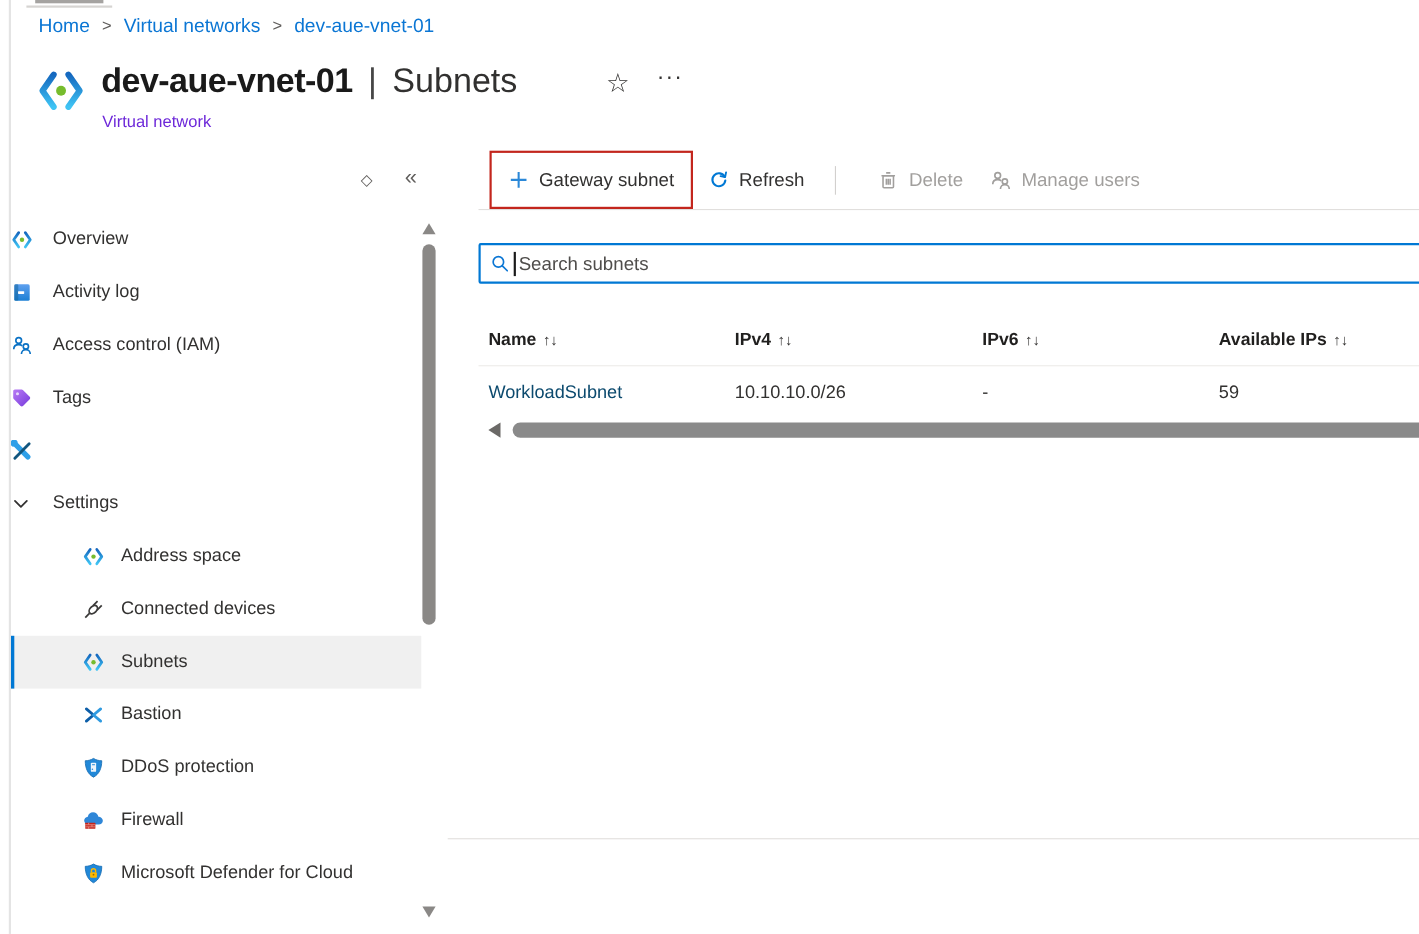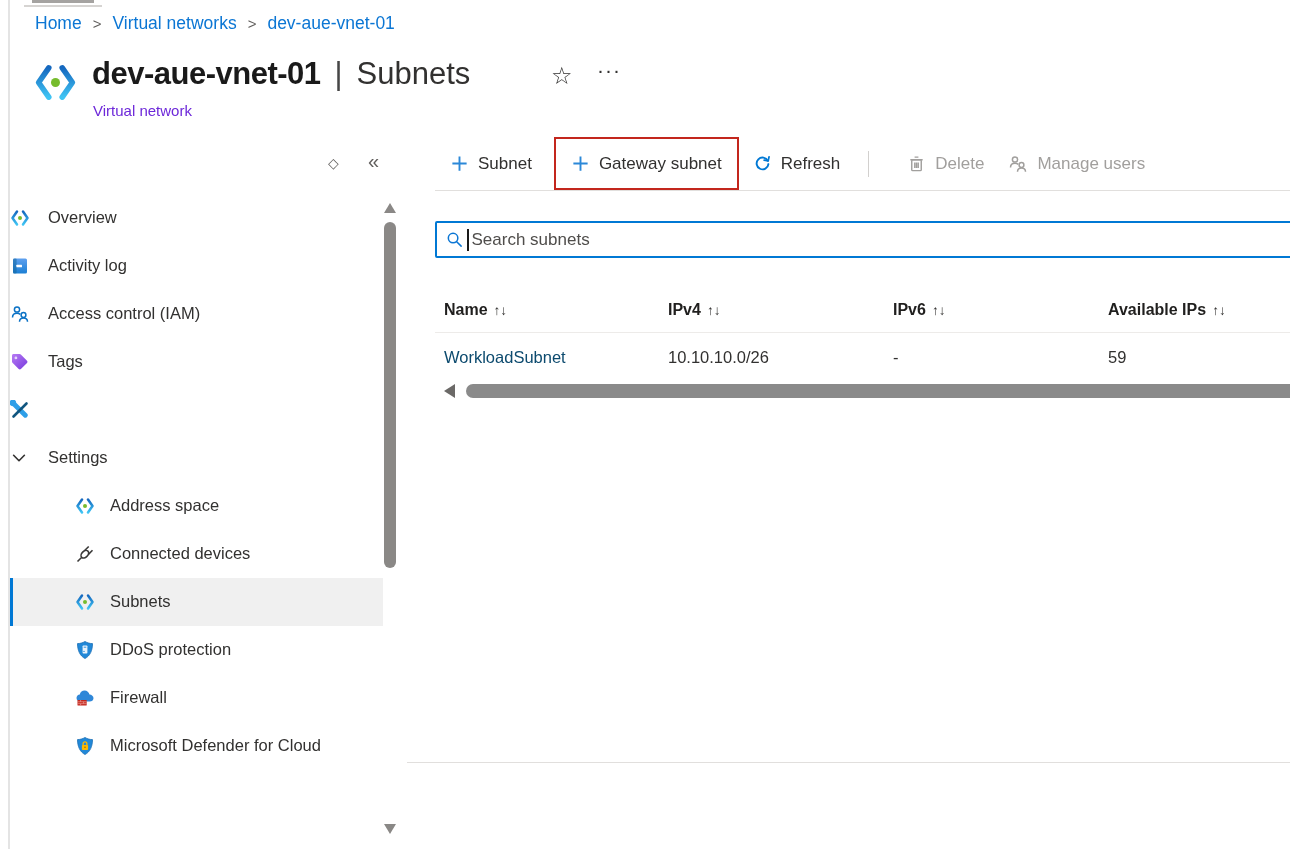--- a/index.html
+++ b/index.html
@@ -244,20 +244,29 @@
             </defs>
             <path d="M7 3.5 L2.5 10 L7 16.5" fill="none" stroke="url(#vg1)" stroke-width="2.5" stroke-linecap="round" stroke-linejoin="round"></path>
             <path d="M13 3.5 L17.5 10 L13 16.5" fill="none" stroke="url(#vg1)" stroke-width="2.5" stroke-linecap="round" stroke-linejoin="round"></path>
             <circle cx="10" cy="10" r="2" fill="#76bc2d"></circle>
           </svg>
         </span>
         <span class="lbl">Subnets</span>
       </div>
       <div class="nav-item nested">
         <span class="ico">
+          <svg viewBox="0 0 20 20" width="20" height="20" fill="none" stroke-linecap="round" stroke-linejoin="round">
+            <path d="M3.5 4.5 L10 10 L3.5 15.5" stroke="#0d5ea8" stroke-width="2.6"></path>
+            <path d="M16.5 4.5 L10 10 L16.5 15.5" stroke="#2f9ae0" stroke-width="2.6"></path>
+          </svg>
+        </span>
+        <span class="lbl">Bastion</span>
+      </div>
+      <div class="nav-item nested">
+        <span class="ico">
           <svg viewBox="0 0 20 20" width="20" height="20">
             <path d="M10 1.5 C12.5 3 15.2 3.6 17.5 3.6 C17.5 10.5 15 16 10 18.5 C5 16 2.5 10.5 2.5 3.6 C4.8 3.6 7.5 3 10 1.5 Z" fill="#2188d8" stroke="#1b6fb5" stroke-width="0.8"></path>
             <rect x="7.6" y="5.4" width="4.8" height="8.2" rx="0.8" fill="#eaf3fb"></rect>
             <line x1="8.7" y1="7.2" x2="11.3" y2="7.2" stroke="#2188d8" stroke-width="0.9"></line>
             <circle cx="9" cy="11.4" r="0.7" fill="#2188d8"></circle>
           </svg>
         </span>
         <span class="lbl">DDoS protection</span>
       </div>
       <div class="nav-item nested">
@@ -281,28 +290,20 @@
         </span>
         <span class="lbl">Microsoft Defender for Cloud</span>
       </div>
     </div>
 
   <div class="v-scroll-up"></div>
   <div class="v-scroll-thumb"></div>
   <div class="v-scroll-down"></div>
 
   <div class="toolbar">
-    <div class="tb-btn" style="margin-left:3px;">
-      <span class="t-ico">
-        <svg viewBox="0 0 20 20" width="19" height="19" fill="none" stroke="#2b88d8" stroke-width="2">
-            <path d="M10 2.5 V17.5 M2.5 10 H17.5"></path>
-          </svg>
-      </span>
-      <span>Subnet</span>
-    </div>
     <div class="annotation-box">
       <div class="tb-btn">
         <span class="t-ico">
           <svg viewBox="0 0 20 20" width="19" height="19" fill="none" stroke="#2b88d8" stroke-width="2">
               <path d="M10 2.5 V17.5 M2.5 10 H17.5"></path>
             </svg>
         </span>
         <span>Gateway subnet</span>
       </div>
     </div>

